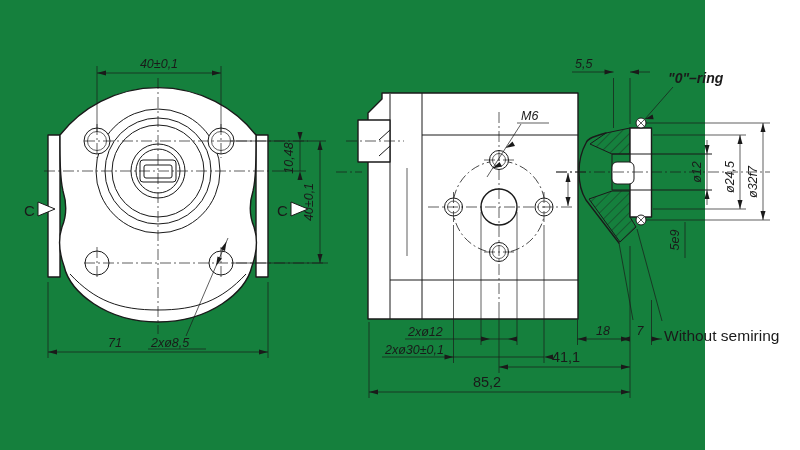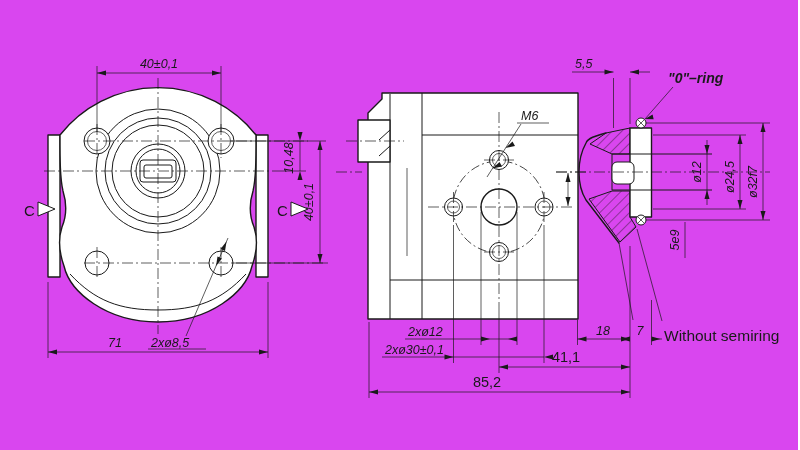--- a/index.html
+++ b/index.html
@@ -1,16 +1,16 @@
 <!DOCTYPE html>
 <html><head>
 <meta charset="utf-8">
 <style>
   html,body{margin:0;padding:0;background:#ffffff;}
-  .stage{width:798px;height:450px;background:#d946ef;position:relative;font-family:"Liberation Sans",sans-serif;}
+  .stage{width:705px;height:450px;background:#15803d;position:relative;font-family:"Liberation Sans",sans-serif;}
   svg text{font-family:"Liberation Sans",sans-serif;fill:#1a1a1a;}
   .ol{stroke:#1a1a1a;stroke-width:1.4;fill:none;stroke-linecap:round;stroke-linejoin:round;}
   .md{stroke:#1a1a1a;stroke-width:1;fill:none;}
   .th{stroke:#1a1a1a;stroke-width:0.7;fill:none;}
   .cl{stroke:#1a1a1a;stroke-width:0.7;fill:none;stroke-dasharray:11 3 2 3;}
   .bc{stroke:#1a1a1a;stroke-width:0.8;fill:none;stroke-dasharray:9 3 2 3;}
   .ar{fill:#1a1a1a;stroke:none;}
   .wh{fill:#ffffff;}
   .dimtxt{font-size:12.5px;font-style:italic;}
   .dimbig{font-size:14.5px;font-style:normal;}

